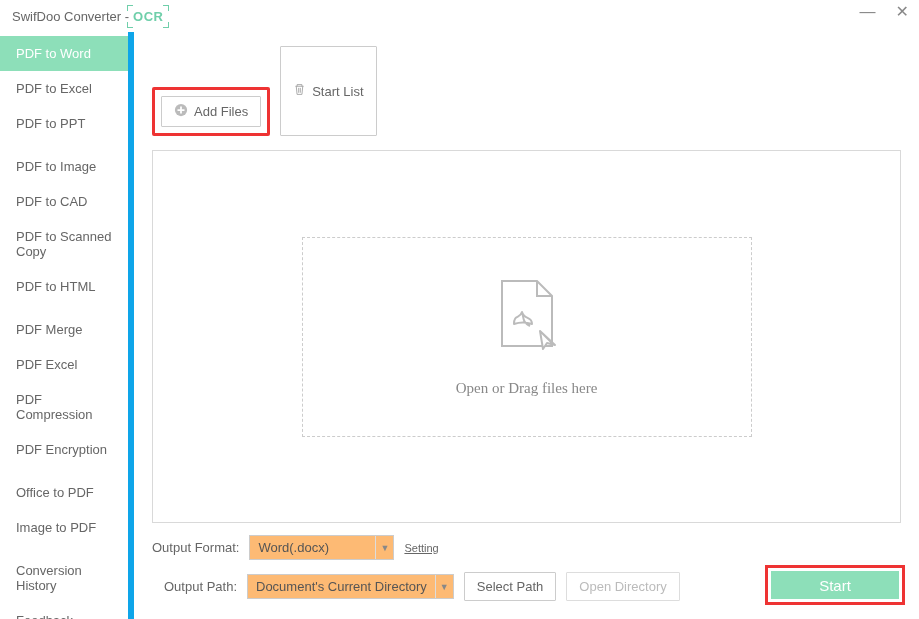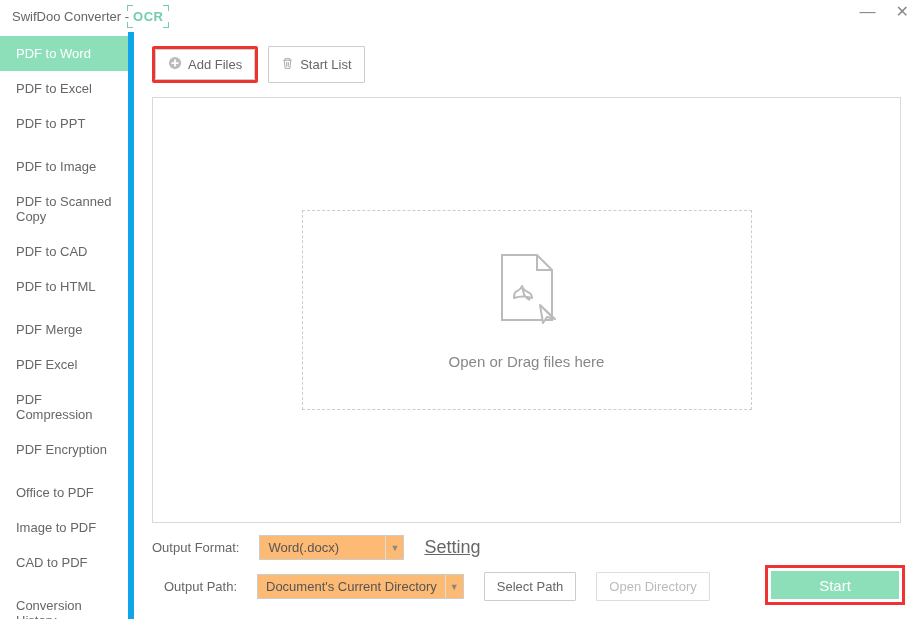--- a/index.html
+++ b/index.html
@@ -19,32 +19,32 @@
 .win-close { font-size: 16px; }
 .container { display: flex; height: calc(619px - 32px); }
 .sidebar { width: 134px; border-right: 6px solid #0ea5e9; display: flex; flex-direction: column; padding-top: 4px; }
 .side-item { padding: 10px 16px; color: #666; cursor: pointer; font-size: 13px; }
 .side-item.active { background: #8ddfb9; color: #fff; }
 .side-divider { height: 1px; background: #eee; margin: 4px 0; }
 .main { flex: 1; padding: 14px 18px 18px 18px; display: flex; flex-direction: column; }
 .toolbar { display: flex; gap: 10px; margin-bottom: 14px; }
 .btn { border: 1px solid #ccc; background: #fff; padding: 6px 12px; cursor: pointer; display: inline-flex; align-items: center; gap: 6px; color: #666; font-size: 13px; border-radius: 1px; }
 .btn.disabled { color: #bbb; border-color: #ddd; cursor: default; }
-.highlight-box { border: 3px solid #e33; padding: 0; border-radius: 2px; }
+.highlight-box { border: 3px solid #e33; padding: 6px; border-radius: 2px; margin-top: 41px; }
 .drop-outer { flex: 1; border: 1px solid #d9d9d9; padding: 0; display: flex; align-items: center; justify-content: center; }
-.drop-inner { width: 450px; height: 200px; border: 1px dashed #ccc; display: flex; flex-direction: column; align-items: center; justify-content: center; color: #999; gap: 20px; }
+.drop-inner { width: 450px; height: 200px; border: 1px dashed #ccc; display: flex; flex-direction: column; align-items: center; justify-content: center; color: #999; gap: 20px; font-family: Liberation Serif, serif; }
 .drop-text { font-size: 15px; color: #888; }
 .bottom { margin-top: 12px; display: flex; flex-direction: column; gap: 12px; }
-.row { display: flex; align-items: center; gap: 20px; }
+.row { display: flex; align-items: center; gap: 10px; }
 .label { color: #666; width: auto; }
 .select-wrap { position: relative; }
 .select { border: 1px solid #ccc; padding: 4px 26px 4px 8px; min-width: 145px; color: #555; background: #fdba74; cursor: pointer; font-size: 13px; }
 .select-path { min-width: 195px; }
 .caret { position: absolute; right: 1px; top: 1px; bottom: 1px; width: 18px; border-left: 1px solid #ddd; display: flex; align-items: center; justify-content: center; color: #888; font-size: 9px; pointer-events: none; }
-.setting-link { color: #666; text-decoration: underline; cursor: pointer; font-size: 18px; }
+.setting-link { color: #666; text-decoration: underline; cursor: pointer; font-size: 11px; }
 .start-wrap { position: absolute; right: 14px; bottom: 14px; border: 3px solid #e33; padding: 3px; }
 .start-btn { background: #8ddfb9; color: #fff; border: none; width: 128px; height: 28px; font-size: 15px; cursor: pointer; }
 .icon-plus { width: 14px; height: 14px; }
 .icon-trash { width: 13px; height: 13px; }
 .drop-icon svg { width: 70px; height: 80px; }
 </style>
 </head>
 <body>
 
 <div class="titlebar">
@@ -61,32 +61,31 @@
   </div>
 </div>
 
 <div class="container">
   <div class="sidebar">
     <div class="side-item active">PDF to Word</div>
     <div class="side-item">PDF to Excel</div>
     <div class="side-item">PDF to PPT</div>
     <div class="side-divider"></div>
     <div class="side-item">PDF to Image</div>
+    <div class="side-item">PDF to CAD</div>
     <div class="side-item">PDF to Scanned Copy</div>
-    <div class="side-item">PDF to CAD</div>
     <div class="side-item">PDF to HTML</div>
     <div class="side-divider"></div>
     <div class="side-item">PDF Merge</div>
     <div class="side-item">PDF Excel</div>
     <div class="side-item">PDF Compression</div>
     <div class="side-item">PDF Encryption</div>
     <div class="side-divider"></div>
     <div class="side-item">Office to PDF</div>
     <div class="side-item">Image to PDF</div>
-    <div class="side-item">CAD to PDF</div>
     <div class="side-divider"></div>
     <div class="side-item">Conversion History</div>
     <div class="side-item">Feedback</div>
   </div>
 
   <div class="main">
     <div class="toolbar">
       <span class="highlight-box">
         <button class="btn">
           <span>

